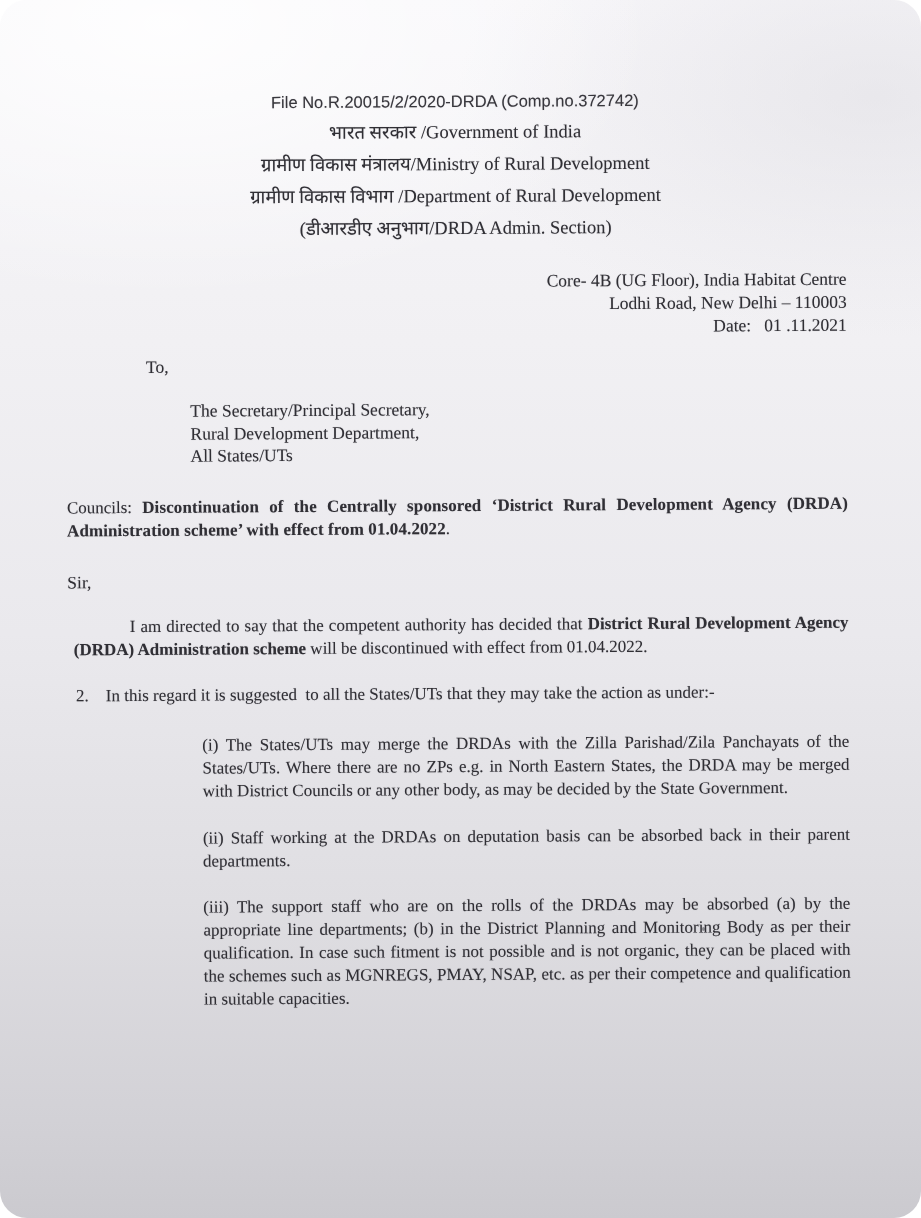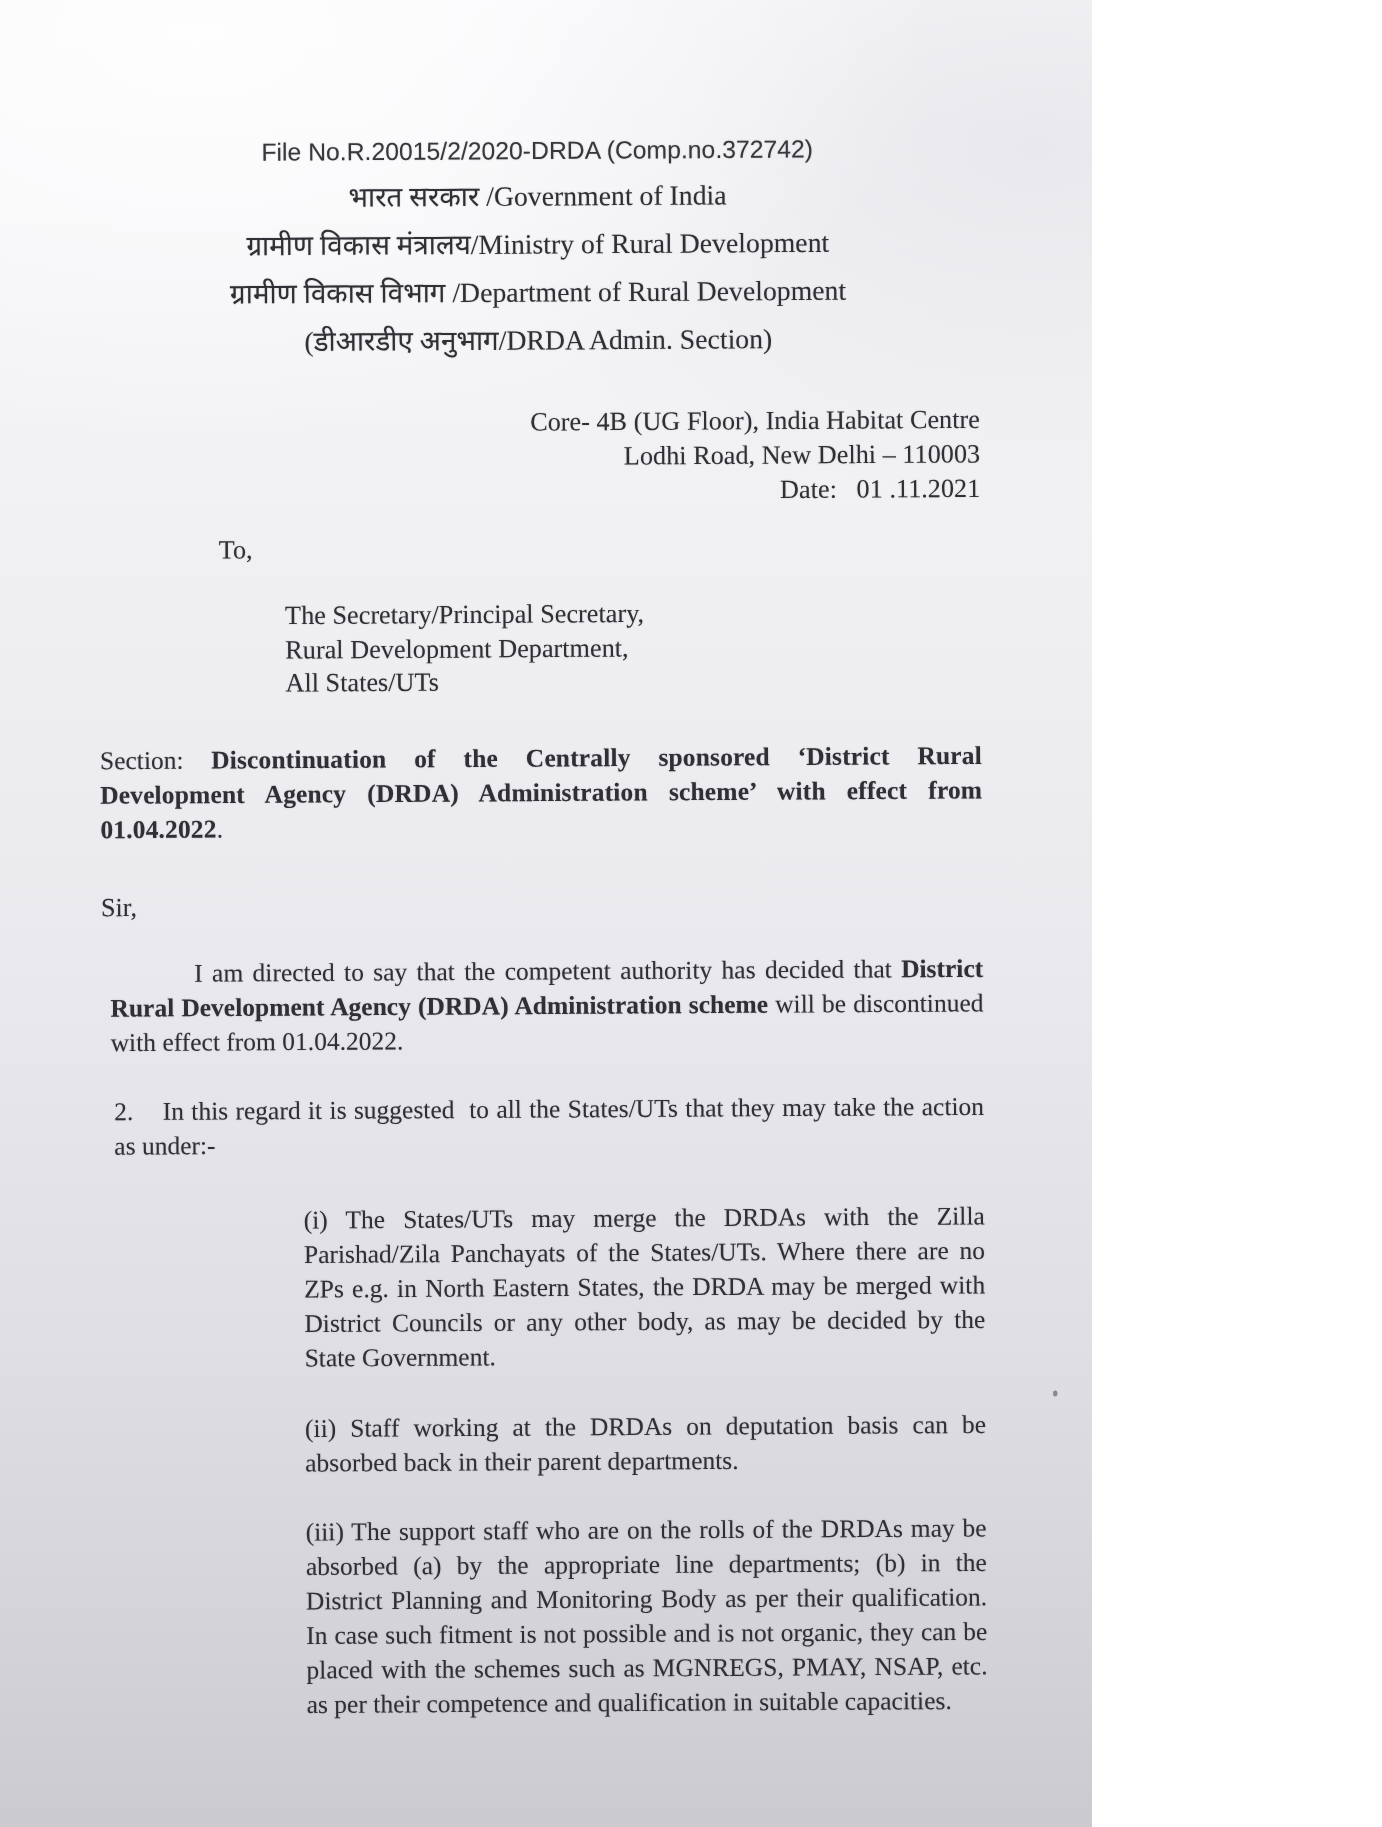--- a/index.html
+++ b/index.html
@@ -1,26 +1,27 @@
 <!DOCTYPE html>
 <html><head>
 <meta charset="utf-8">
 <style>
   * { margin: 0; padding: 0; box-sizing: border-box; }
   html, body { width: 921px; height: 1218px; overflow: hidden; }
   body { font-family: "Liberation Serif", "DejaVu Serif", serif; }
 
   .page {
     position: relative;
-    width: 728px;
+    width: 921px;
     height: 1218px;
     background:
       radial-gradient(ellipse 900px 500px at 18% 2%, rgba(255,255,255,0.85) 0%, rgba(255,255,255,0) 55%),
       radial-gradient(ellipse 700px 400px at 95% 8%, rgba(222,221,226,0.55) 0%, rgba(222,221,226,0) 60%),
       linear-gradient(to bottom, #f8f7fa 0%, #f1f0f3 28%, #eae9ed 52%, #dfdee2 74%, #d2d1d6 92%, #cbcacf 100%);
+    border-radius: 27px;
   }
 
   .content {
     position: absolute;
     top: 86px; left: 0; right: 0;
     padding: 0 74px 0 66px;
     color: #302f35;
     transform: rotate(-0.35deg);
     transform-origin: 50% 30%;
     text-shadow: 0 0 1px rgba(48,47,53,0.30);
@@ -99,21 +100,21 @@
 
     <div class="recipient">
       <div class="to">To,</div>
       <div class="recipient-lines">
         <div>The Secretary/Principal Secretary,</div>
         <div>Rural Development Department,</div>
         <div>All States/UTs</div>
       </div>
     </div>
 
-    <p class="subject"><span>Section: </span><b>Discontinuation of the Centrally sponsored ‘District Rural Development Agency (DRDA) Administration scheme’ with effect from 01.04.2022</b><span>.</span></p>
+    <p class="subject"><span>Councils: </span><b>Discontinuation of the Centrally sponsored ‘District Rural Development Agency (DRDA) Administration scheme’ with effect from 01.04.2022</b><span>.</span></p>
 
     <div class="greeting">Sir,</div>
 
     <p class="para para-main"><span>I am directed to say that the competent authority has decided that </span><b>District Rural Development Agency (DRDA) Administration scheme</b><span> will be discontinued with effect from 01.04.2022.</span></p>
 
     <p class="para para-numbered">2.    In this regard it is suggested  to all the States/UTs that they may take the action as under:-</p>
 
     <p class="para para-item item-1">(i) The States/UTs  may merge the DRDAs with the Zilla Parishad/Zila Panchayats of the States/UTs. Where there are no ZPs e.g. in North Eastern States, the DRDA may be merged with District Councils or any other body, as may be decided by the State Government.</p>
     <p class="para para-item item-2">(ii) Staff working at the DRDAs on deputation basis can be absorbed back in their parent departments.</p>
     <p class="para para-item item-3">(iii) The support staff who are on the rolls of the DRDAs may be absorbed (a) by the appropriate line departments; (b) in the District Planning and Monitoring Body as per their qualification. In case such fitment is not possible and is not organic, they can be placed with the schemes such as MGNREGS, PMAY, NSAP, etc. as per their competence and qualification in suitable capacities.</p>

